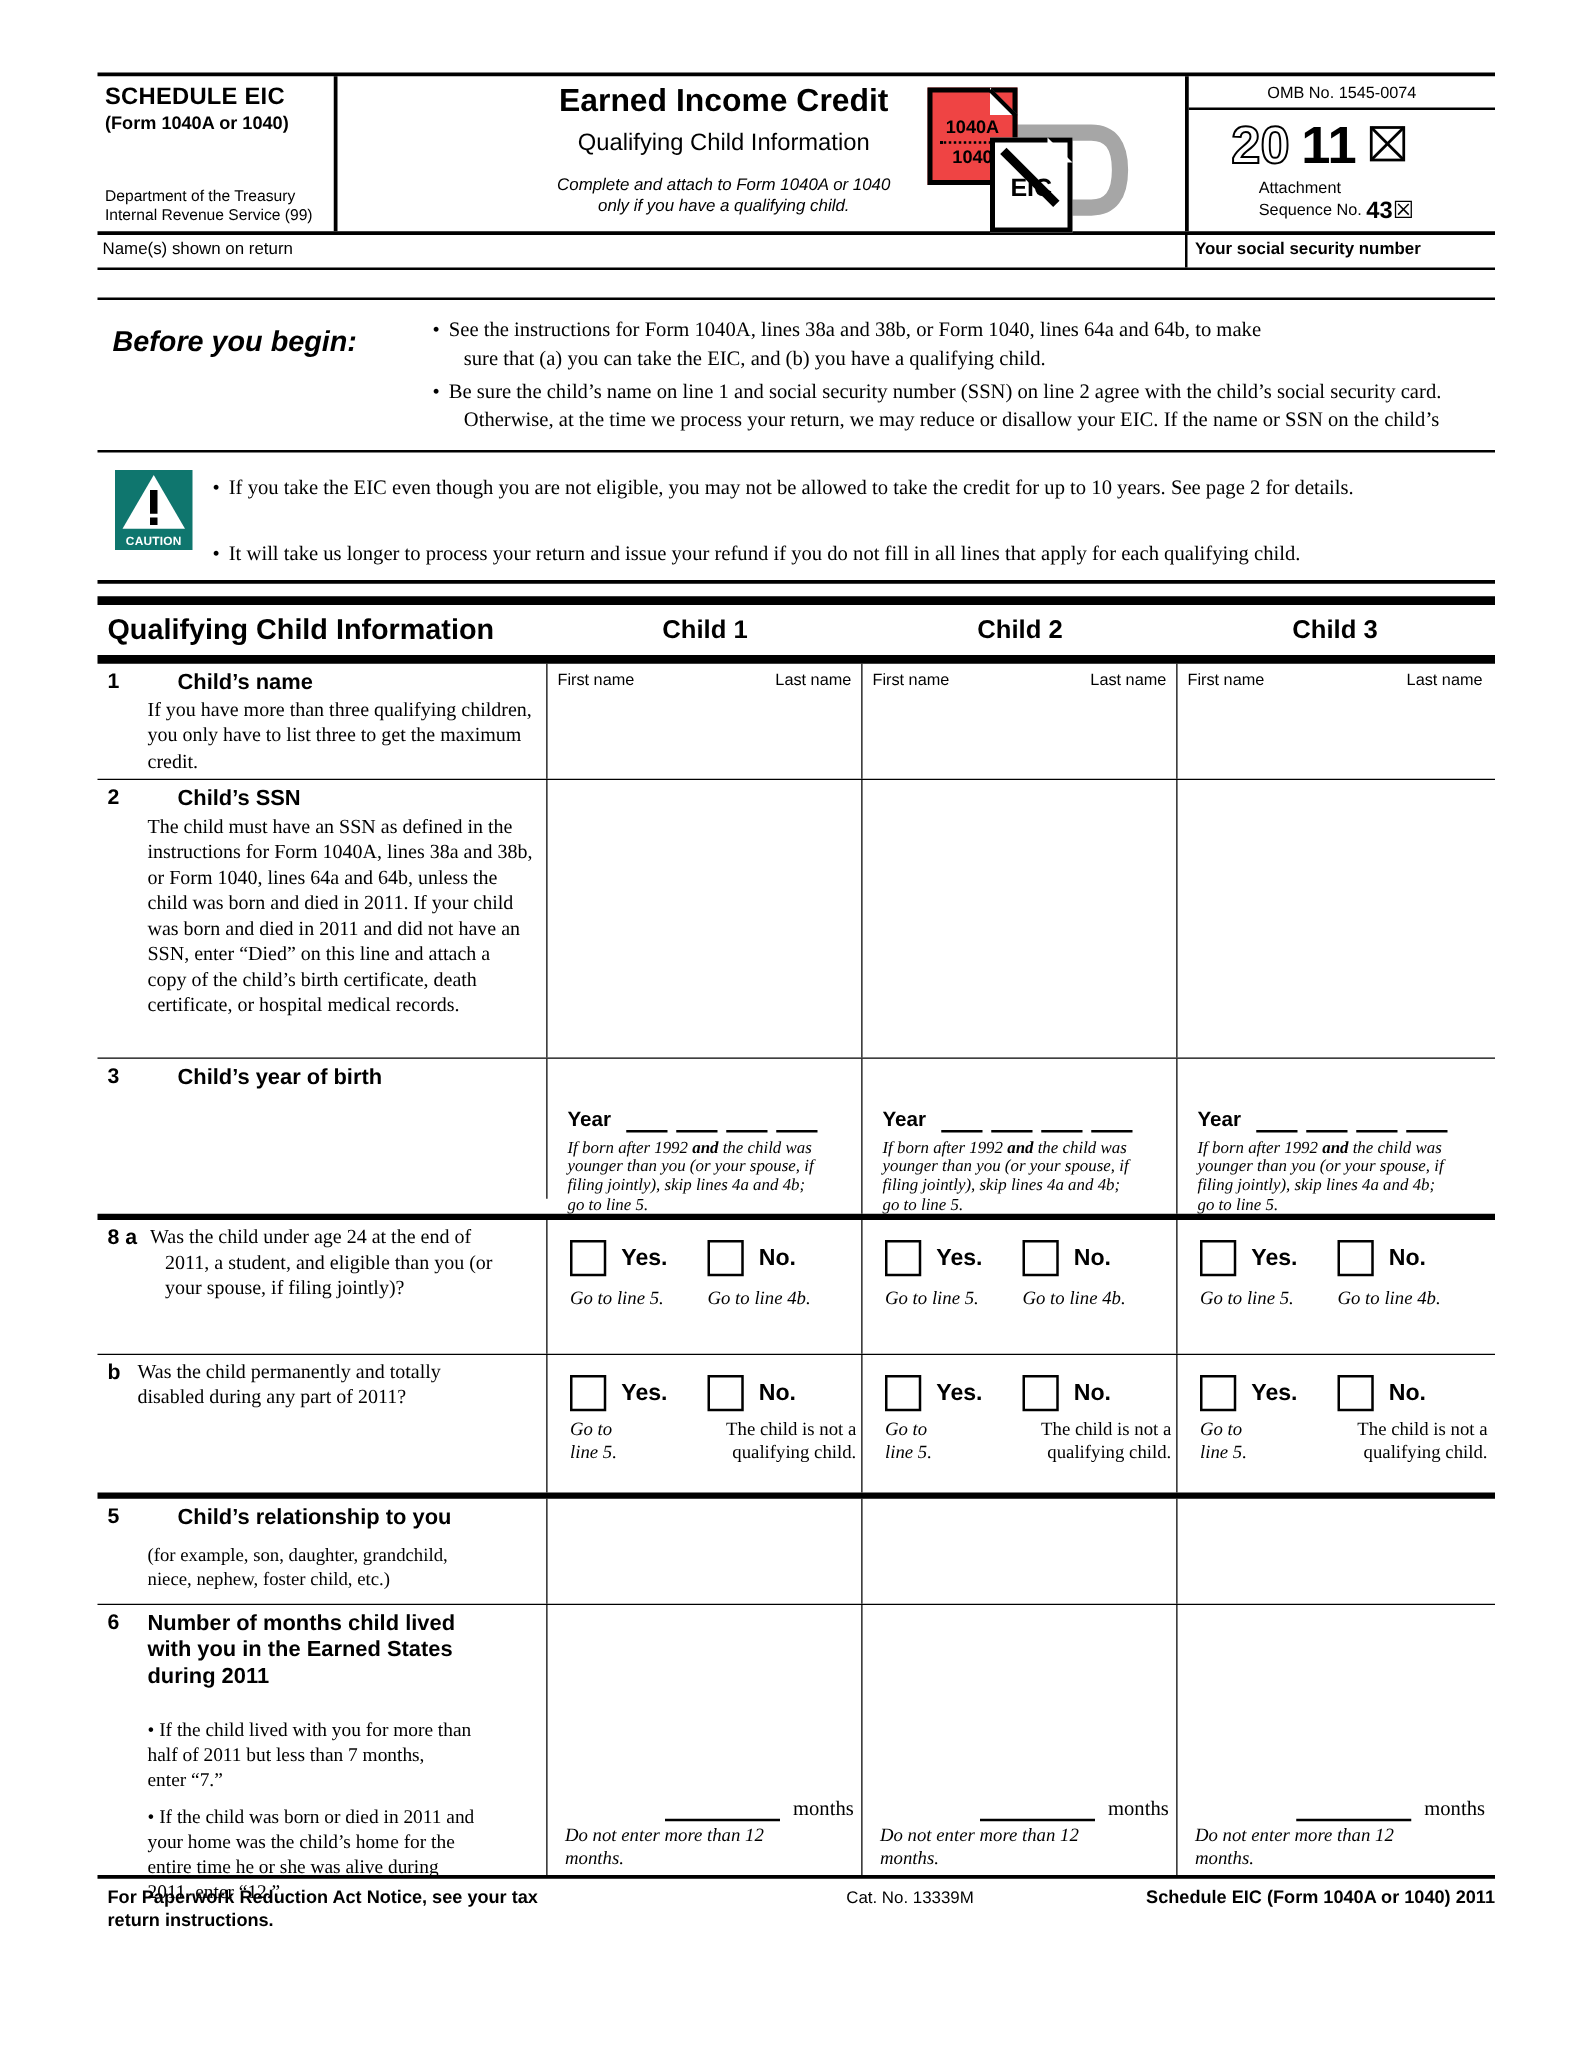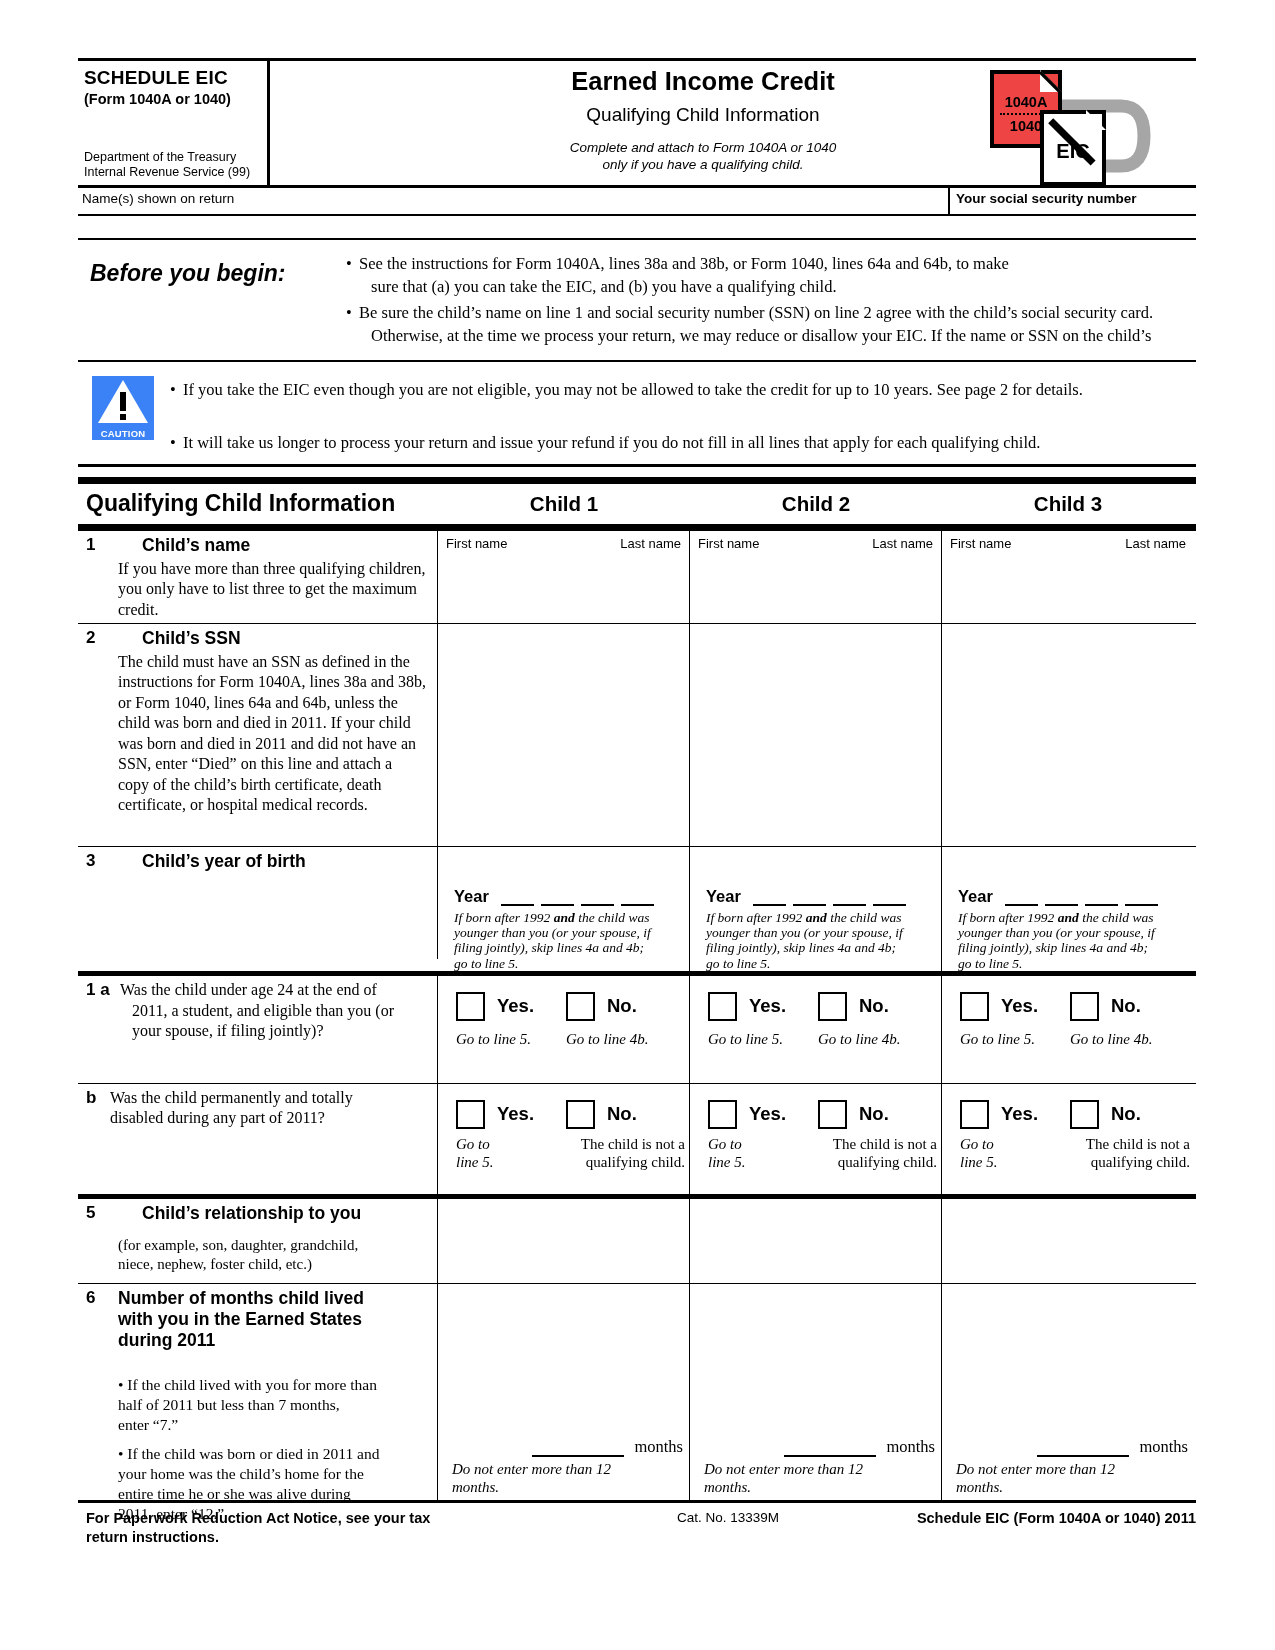--- a/index.html
+++ b/index.html
@@ -267,21 +267,21 @@
   }
   .caution-icon-wrap {
     width: 92px;
     flex: none;
     padding-left: 14px;
     box-sizing: border-box;
   }
   .caution-icon {
     width: 62px;
     height: 64px;
-    background: #3b82f6;
+    background: #0f766e;
     position: relative;
   }
   .caution-icon .tri {
     position: absolute;
     left: 50%;
     transform: translateX(-50%);
     top: 4px;
     width: 0; height: 0;
     border-left: 25px solid transparent;
     border-right: 25px solid transparent;
@@ -553,20 +553,39 @@
         <div class="doc2">
           <div class="fold"></div>
           <svg class="foldline" viewBox="0 0 26 26">
             <polyline points="3,3 22,22" stroke="#000" stroke-width="3.2" fill="none"></polyline>
           </svg>
           <div class="t1">EIC</div>
         </div>
       </div>
     </div>
 
+    <div class="hdr-right">
+      <div class="omb">OMB No. 1545-0074</div>
+      <div class="year-big">
+        <svg width="190" height="44" viewBox="0 0 190 44">
+          <text x="6" y="36" font-family="Liberation Sans, sans-serif" font-size="42" font-weight="bold" fill="none" stroke="#000" stroke-width="1.6">20</text>
+          <text x="62" y="36" font-family="Liberation Sans, sans-serif" font-size="42" font-weight="bold" fill="#000">11</text>
+          <rect x="118" y="8" width="26" height="26" fill="none" stroke="#000" stroke-width="2.2"></rect>
+          <line x1="118" y1="8" x2="144" y2="34" stroke="#000" stroke-width="2.2"></line>
+          <line x1="144" y1="8" x2="118" y2="34" stroke="#000" stroke-width="2.2"></line>
+        </svg>
+      </div>
+      <div class="attach-seq">
+        <div>Attachment</div>
+        <div>
+          <span>Sequence No.</span>
+          <span class="num">43</span><span class="num sqsym">☒</span>
+        </div>
+      </div>
+    </div>
   </div>
 
   <div class="namerow">
     <div class="l">
       <span>Name(s) shown on return</span>
     </div>
     <div class="r">
       <span>Your social security number</span>
     </div>
   </div>
@@ -723,21 +742,21 @@
         <div>younger than you (or your spouse, if</div>
         <div>filing jointly), skip lines 4a and 4b;</div>
         <div>go to line 5.</div>
       </div>
     </div>
   </div>
 
   <div class="trow sep">
     <div class="tleft" style="height:107px">
       <div>
-        <span class="lineno" style="width:30px">1 a</span>
+        <span class="lineno" style="width:30px">8 a</span>
         <span style="display:block;margin-left:34px;font-size:16px;line-height:1.3">Was the child under age 24 at the end of</span>
         <span style="display:block;margin-left:46px;font-size:16px;line-height:1.3">2011, a student, and eligible than you (or</span>
         <span style="display:block;margin-left:46px;font-size:16px;line-height:1.3">your spouse, if filing jointly)?</span>
       </div>
     </div>
     <div class="tcell">
       <div class="cbrow">
         <div class="cbgrp">
           <span class="cbox"></span>
           <span class="cblabel">Yes.</span>

